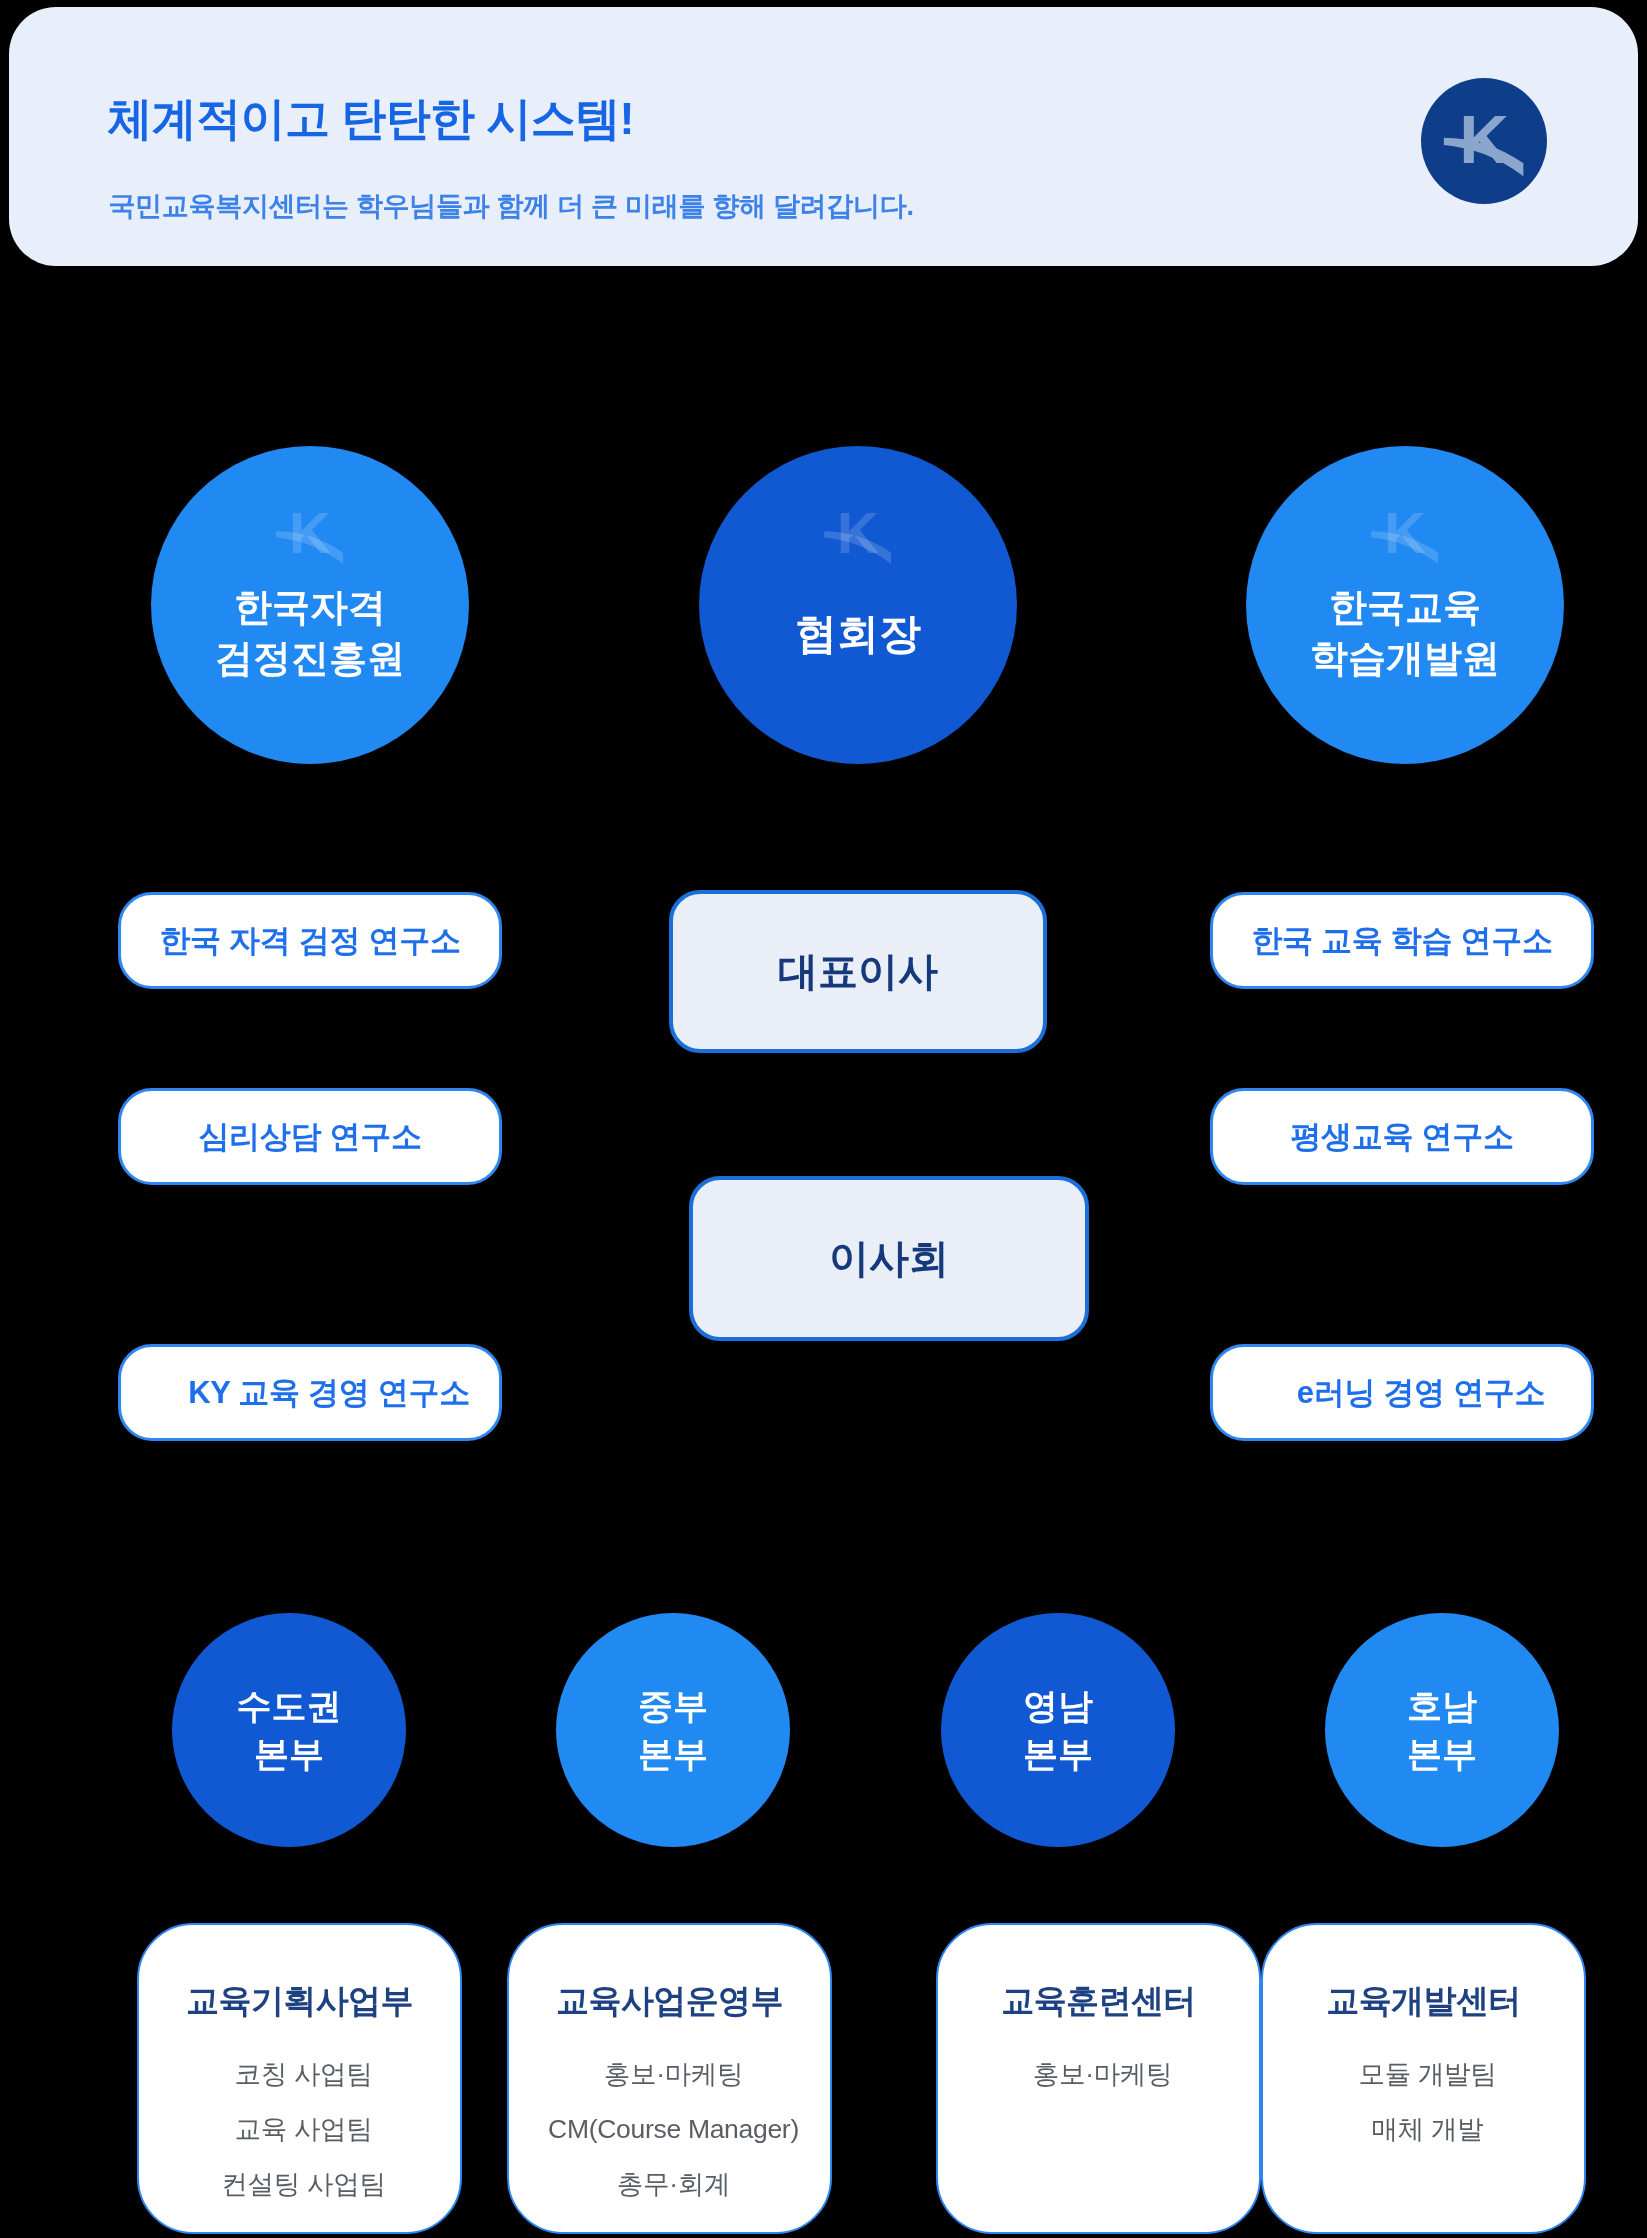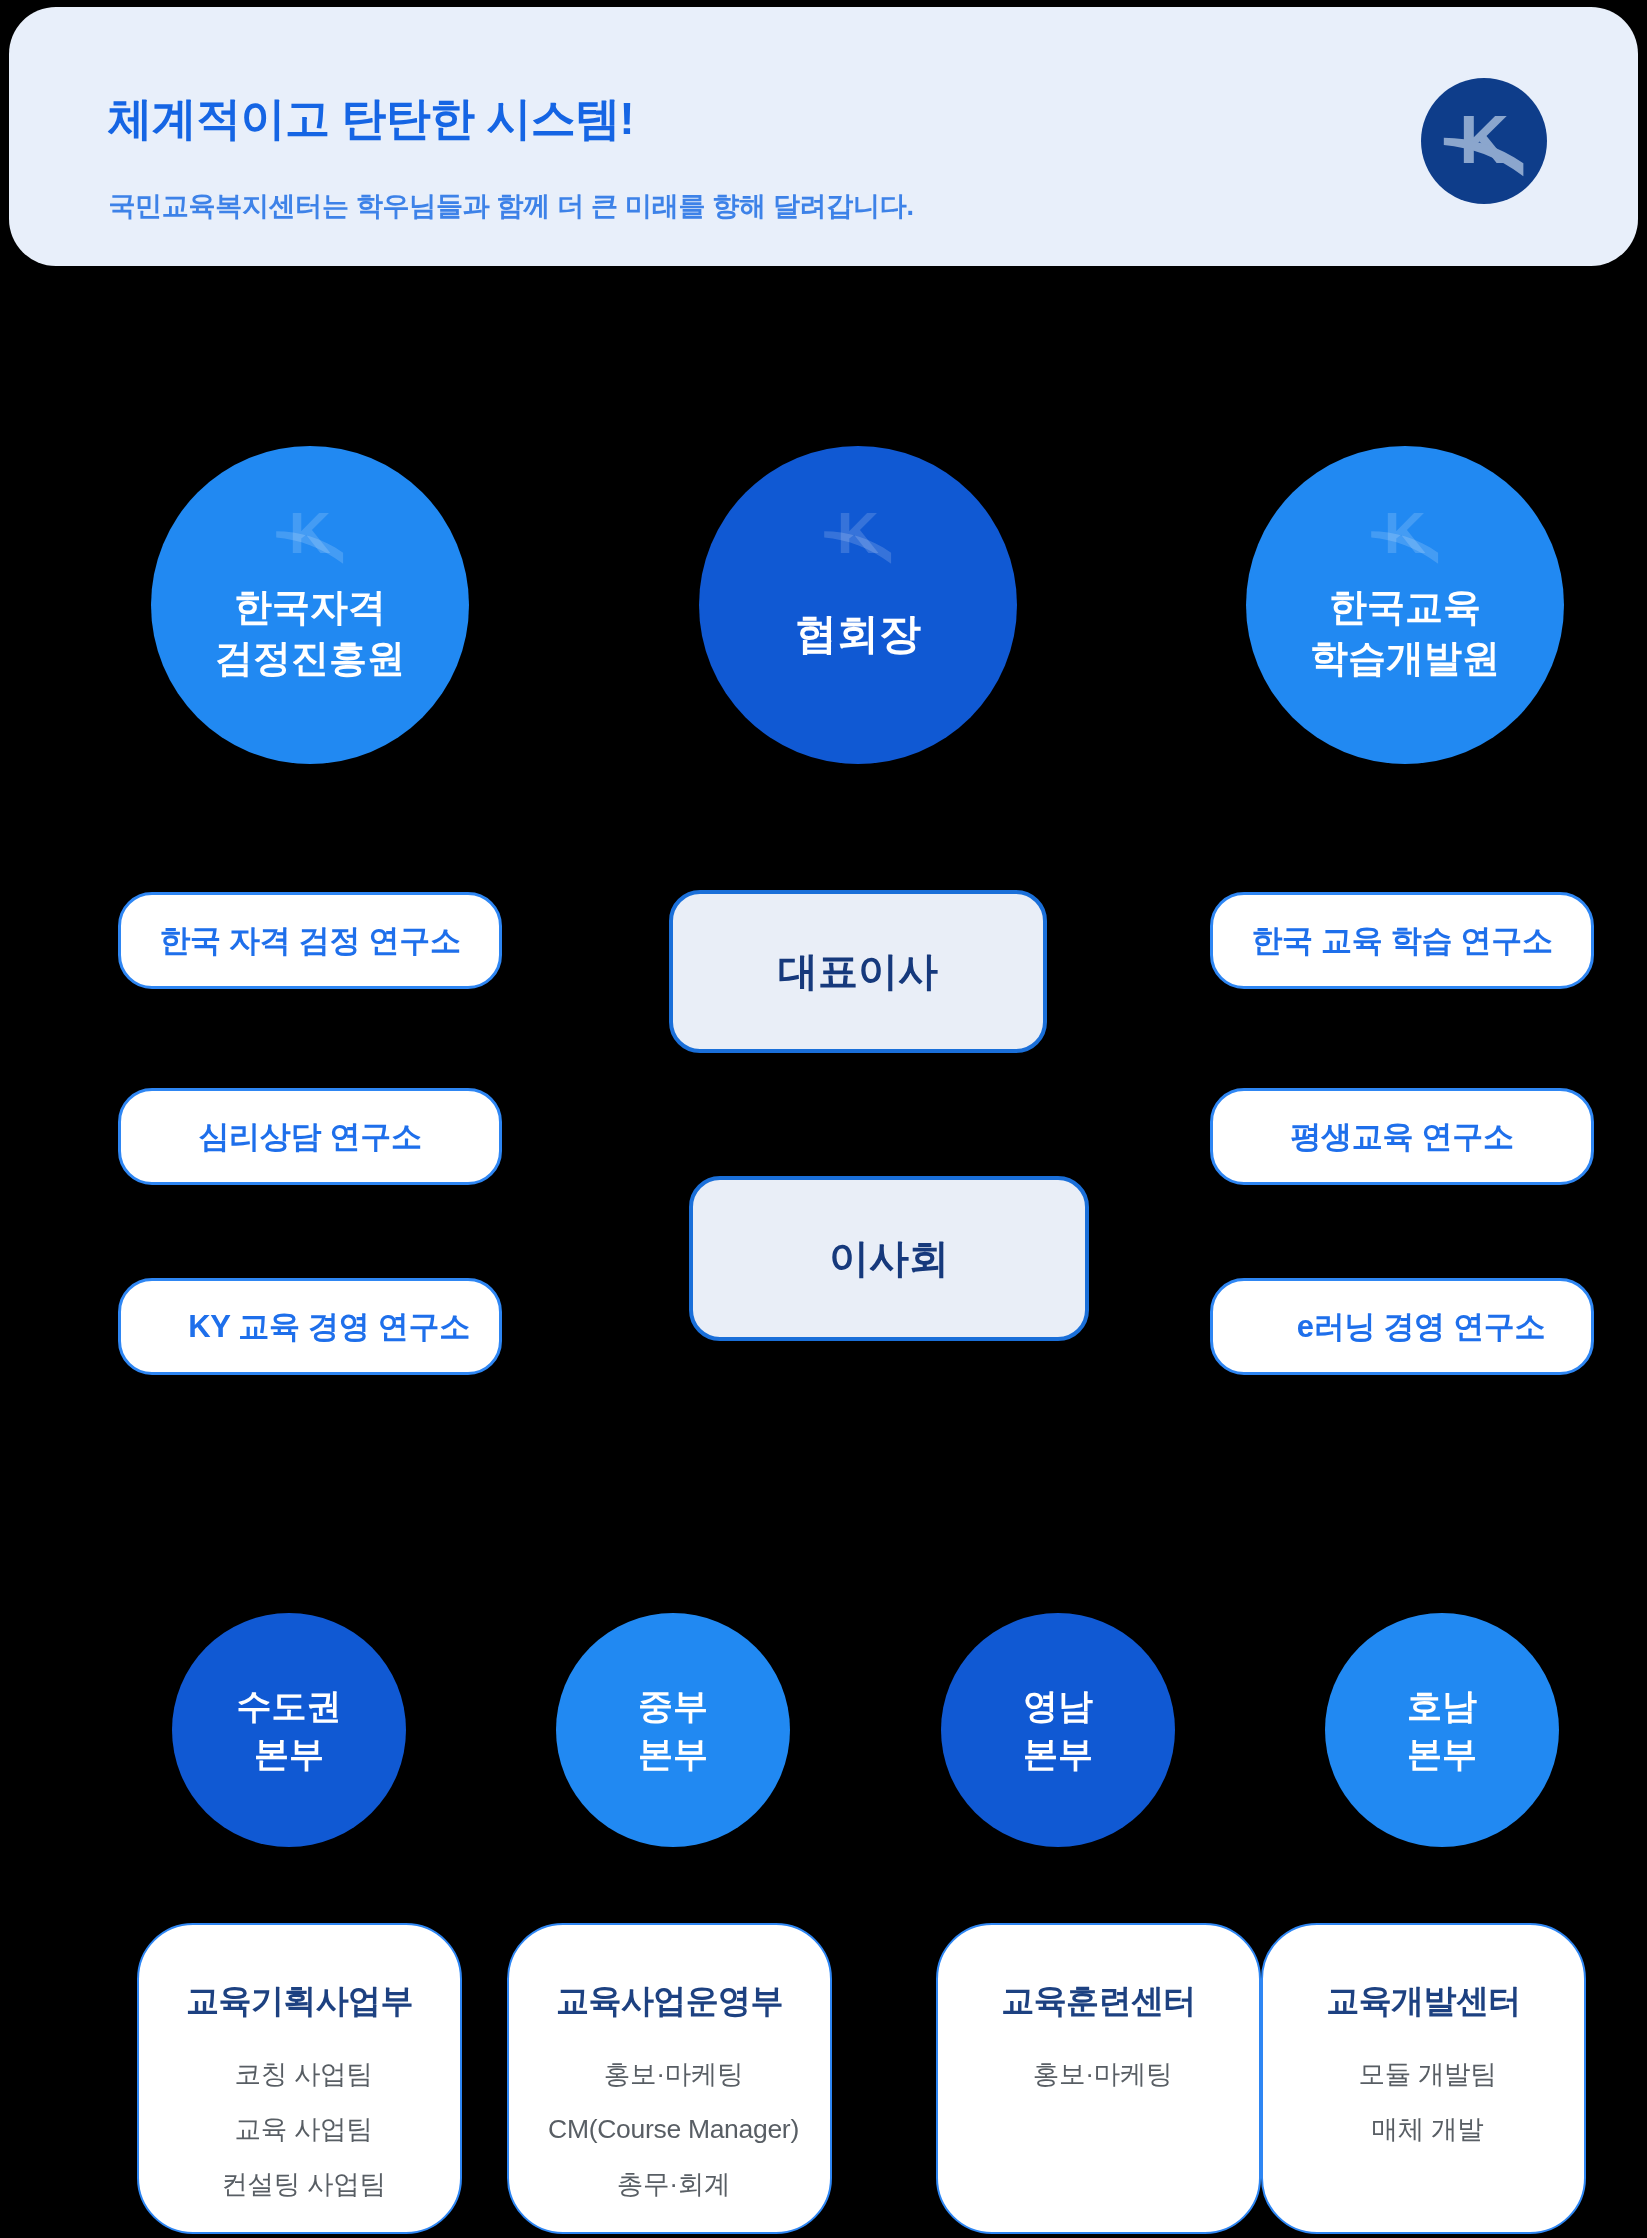--- a/index.html
+++ b/index.html
@@ -43,21 +43,21 @@
   .cl:empty{display:none;}
   
   .pill{
     position:absolute;width:384px;height:97px;box-sizing:border-box;
     background:#ffffff;border:3.5px solid #2e86f3;border-radius:34px;
     display:flex;align-items:center;justify-content:center;
     color:#1e6feb;font-size:31px;font-weight:700;letter-spacing:-0.3px;
   }
   .col-left{left:118px;}
   .col-right{left:1210px;}
-  .row-1{top:892px;} .row-2{top:1088px;} .row-3{top:1278px;padding-left:38px;}
+  .row-1{top:892px;} .row-2{top:1088px;} .row-3{top:1344px;padding-left:38px;}
   
   .panel{
     position:absolute;box-sizing:border-box;background:#e9eef7;
     border:4.1px solid #1a6fd9;border-radius:31px;
     display:flex;align-items:center;justify-content:center;
     color:#16397c;font-size:40px;font-weight:700;
   }
   .panel-ceo{left:669px;top:890px;width:378px;height:163px;}
   .panel-board{left:689px;top:1176px;width:400px;height:165px;}
   

